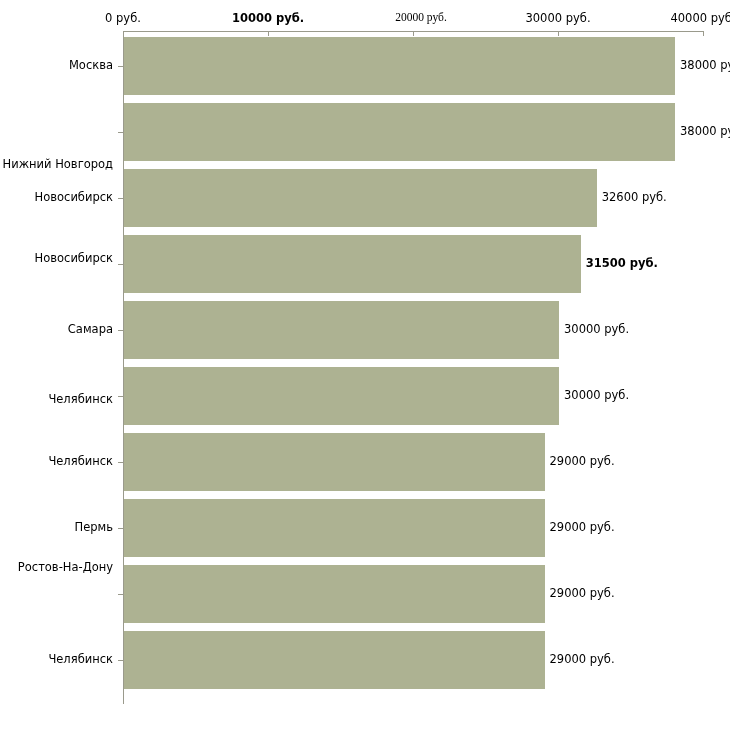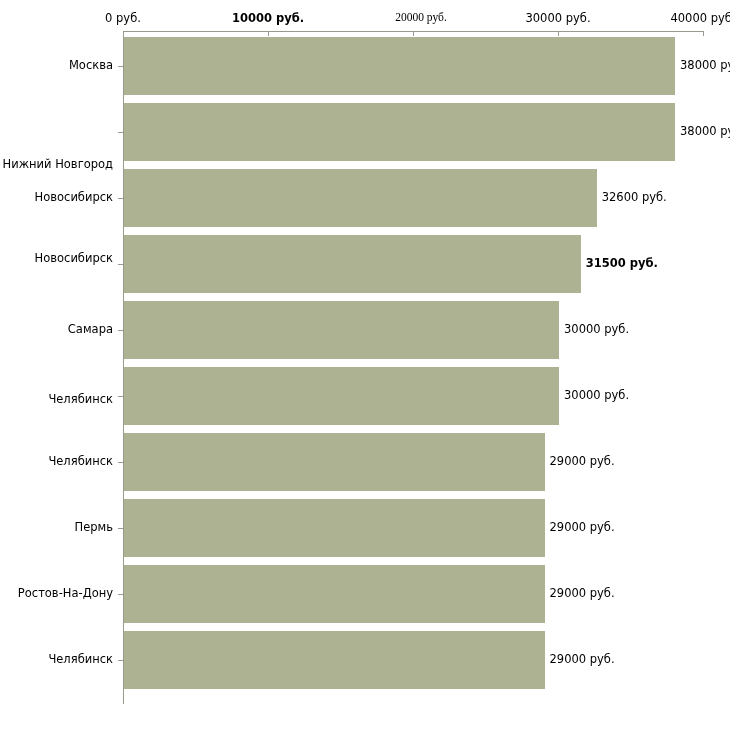--- a/index.html
+++ b/index.html
@@ -178,18 +178,18 @@
     <div class="y-tick" style="top: 396px; background: rgb(154, 154, 140);"></div>
     <div class="cat-label" style="top: 392px;">Челябинск</div>
     <div class="val-label" style="left: 564px; top: 388px;">30000 руб.</div>
     <div class="y-tick" style="top: 462px; background: rgb(154, 154, 140);"></div>
     <div class="cat-label" style="top: 454px;">Челябинск</div>
     <div class="val-label" style="left: 549.5px; top: 454px;">29000 руб.</div>
     <div class="y-tick" style="top: 528px; background: rgb(154, 154, 140);"></div>
     <div class="cat-label" style="top: 520px;">Пермь</div>
     <div class="val-label" style="left: 549.5px; top: 520px;">29000 руб.</div>
     <div class="y-tick" style="top: 594px; background: rgb(154, 154, 140);"></div>
-    <div class="cat-label" style="top: 586px;">Ростов-На-Дону</div>
+    <div class="cat-label" style="top: 560px;">Ростов-На-Дону</div>
     <div class="val-label" style="left: 549.5px; top: 586px;">29000 руб.</div>
     <div class="y-tick" style="top: 660px; background: rgb(154, 154, 140);"></div>
     <div class="cat-label" style="top: 652px;">Челябинск</div>
     <div class="val-label" style="left: 549.5px; top: 652px;">29000 руб.</div>
   </div>
 
 </body></html>

